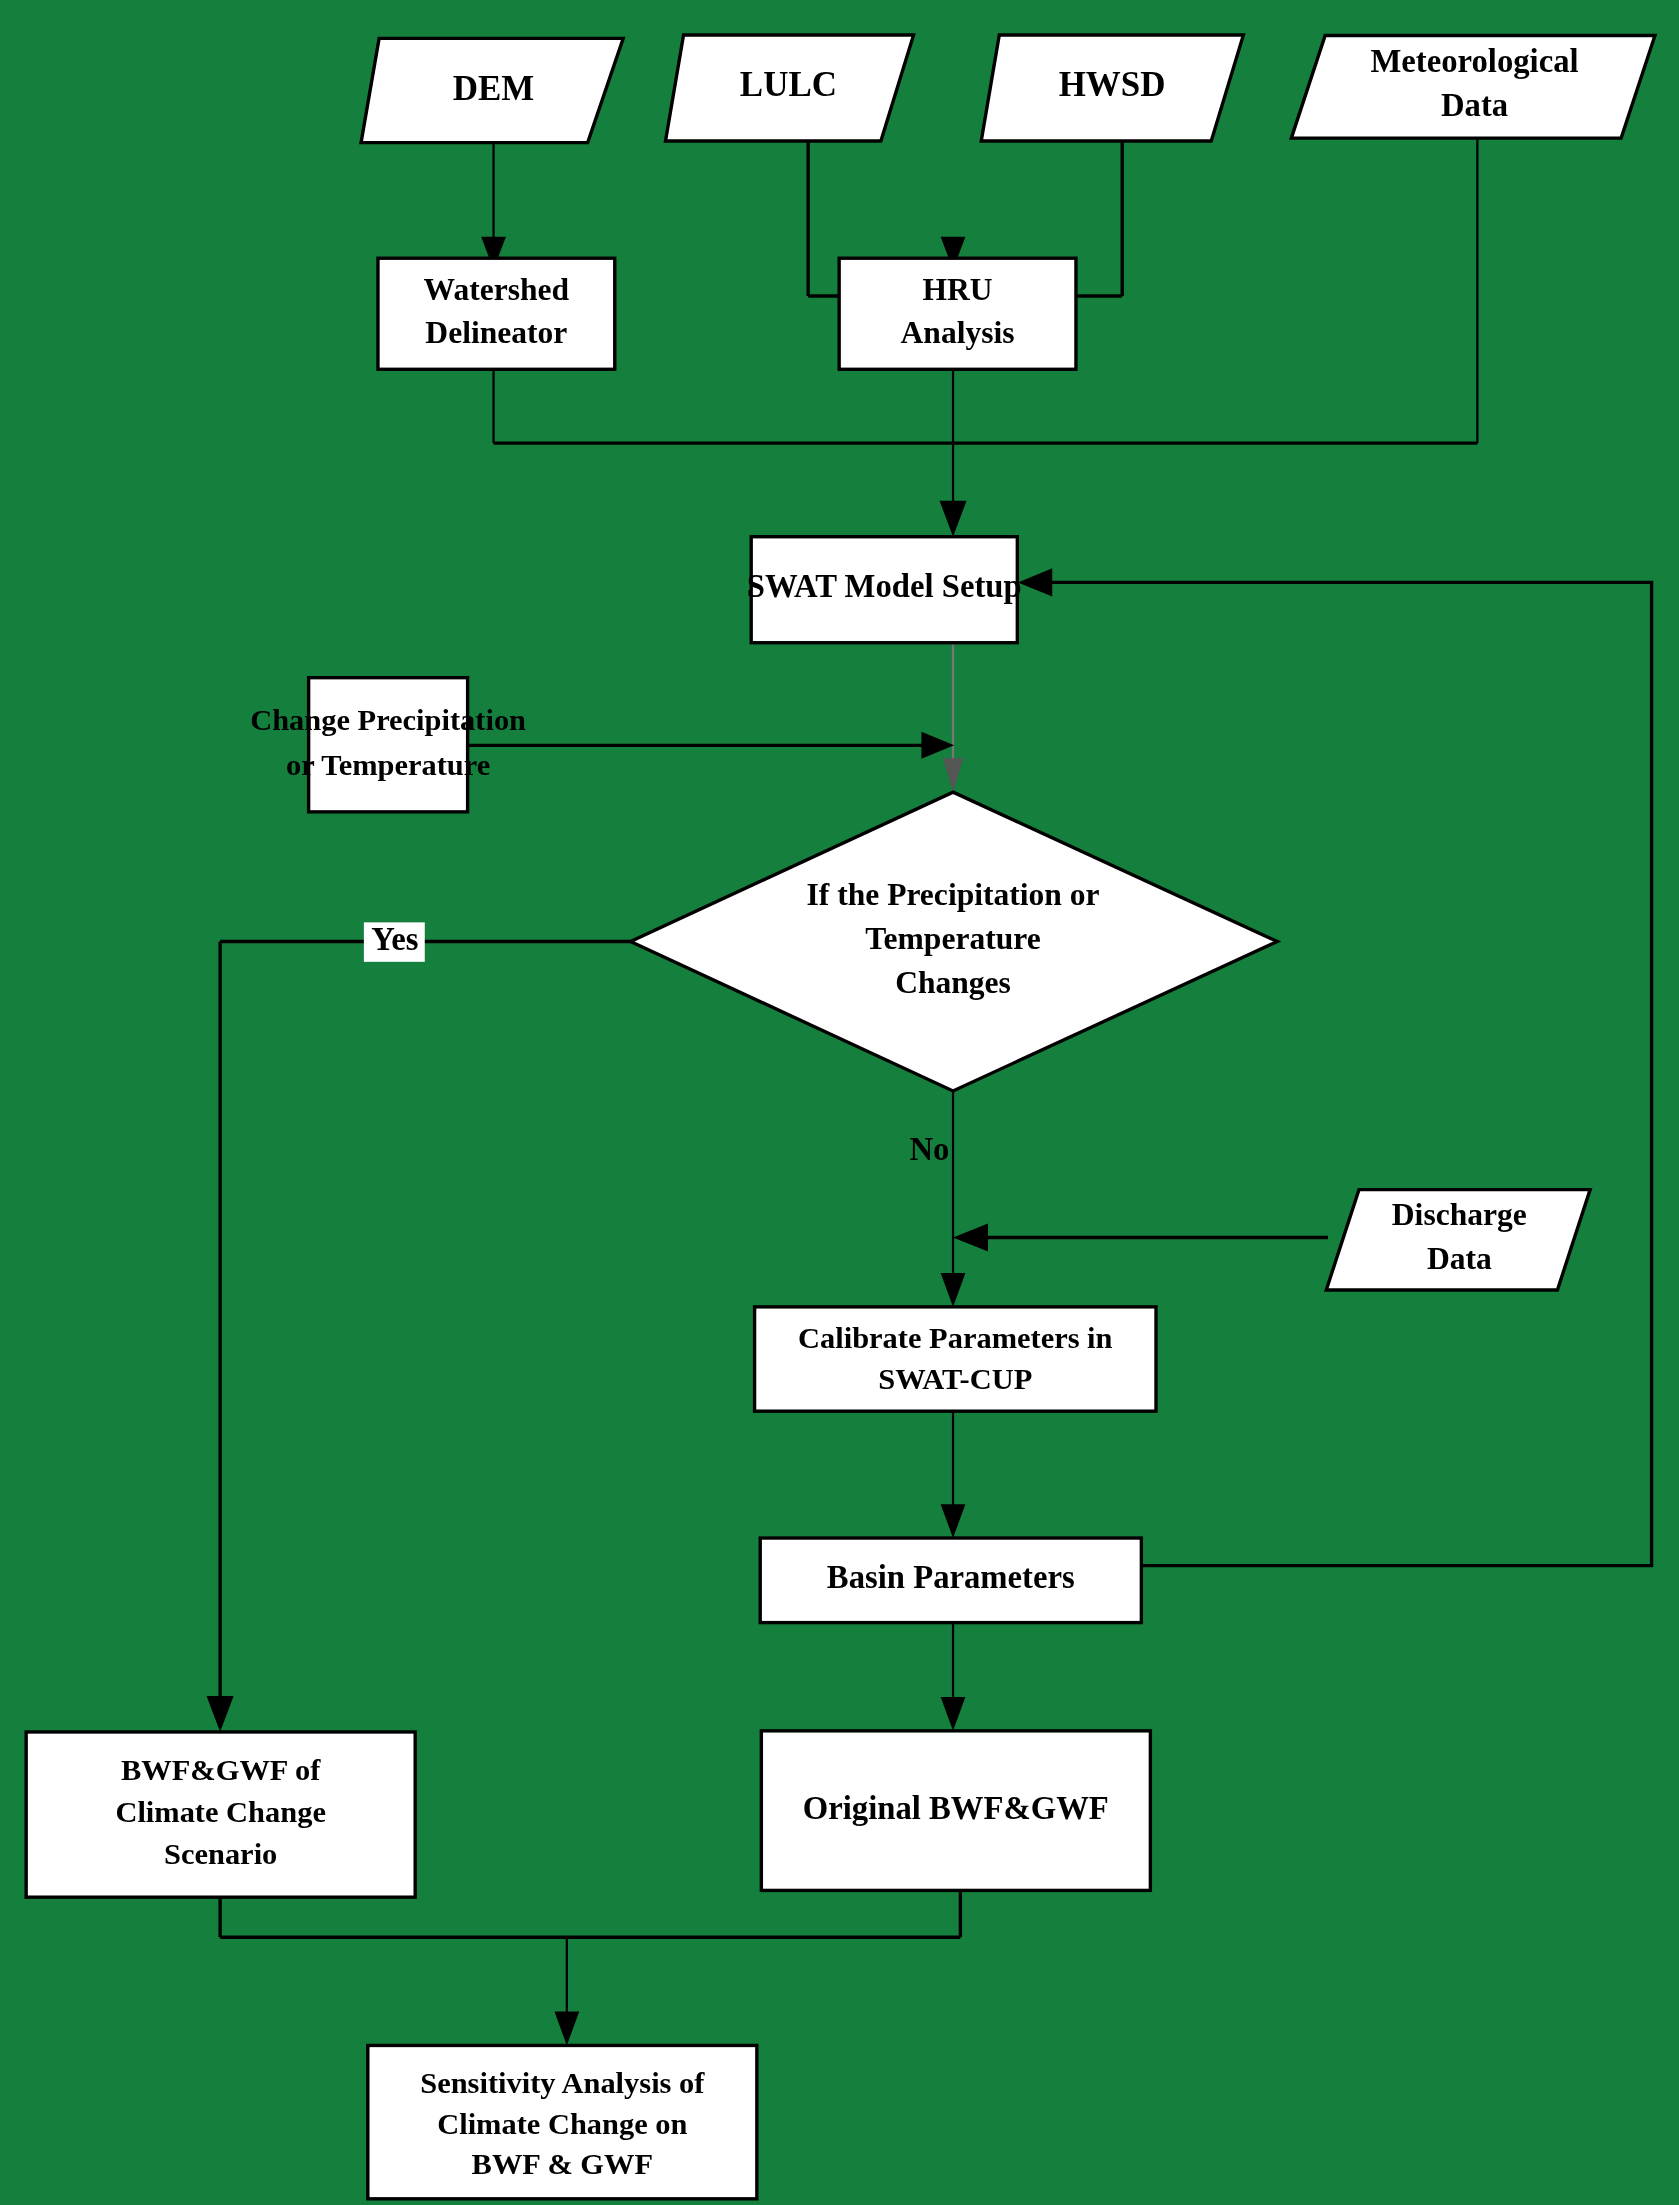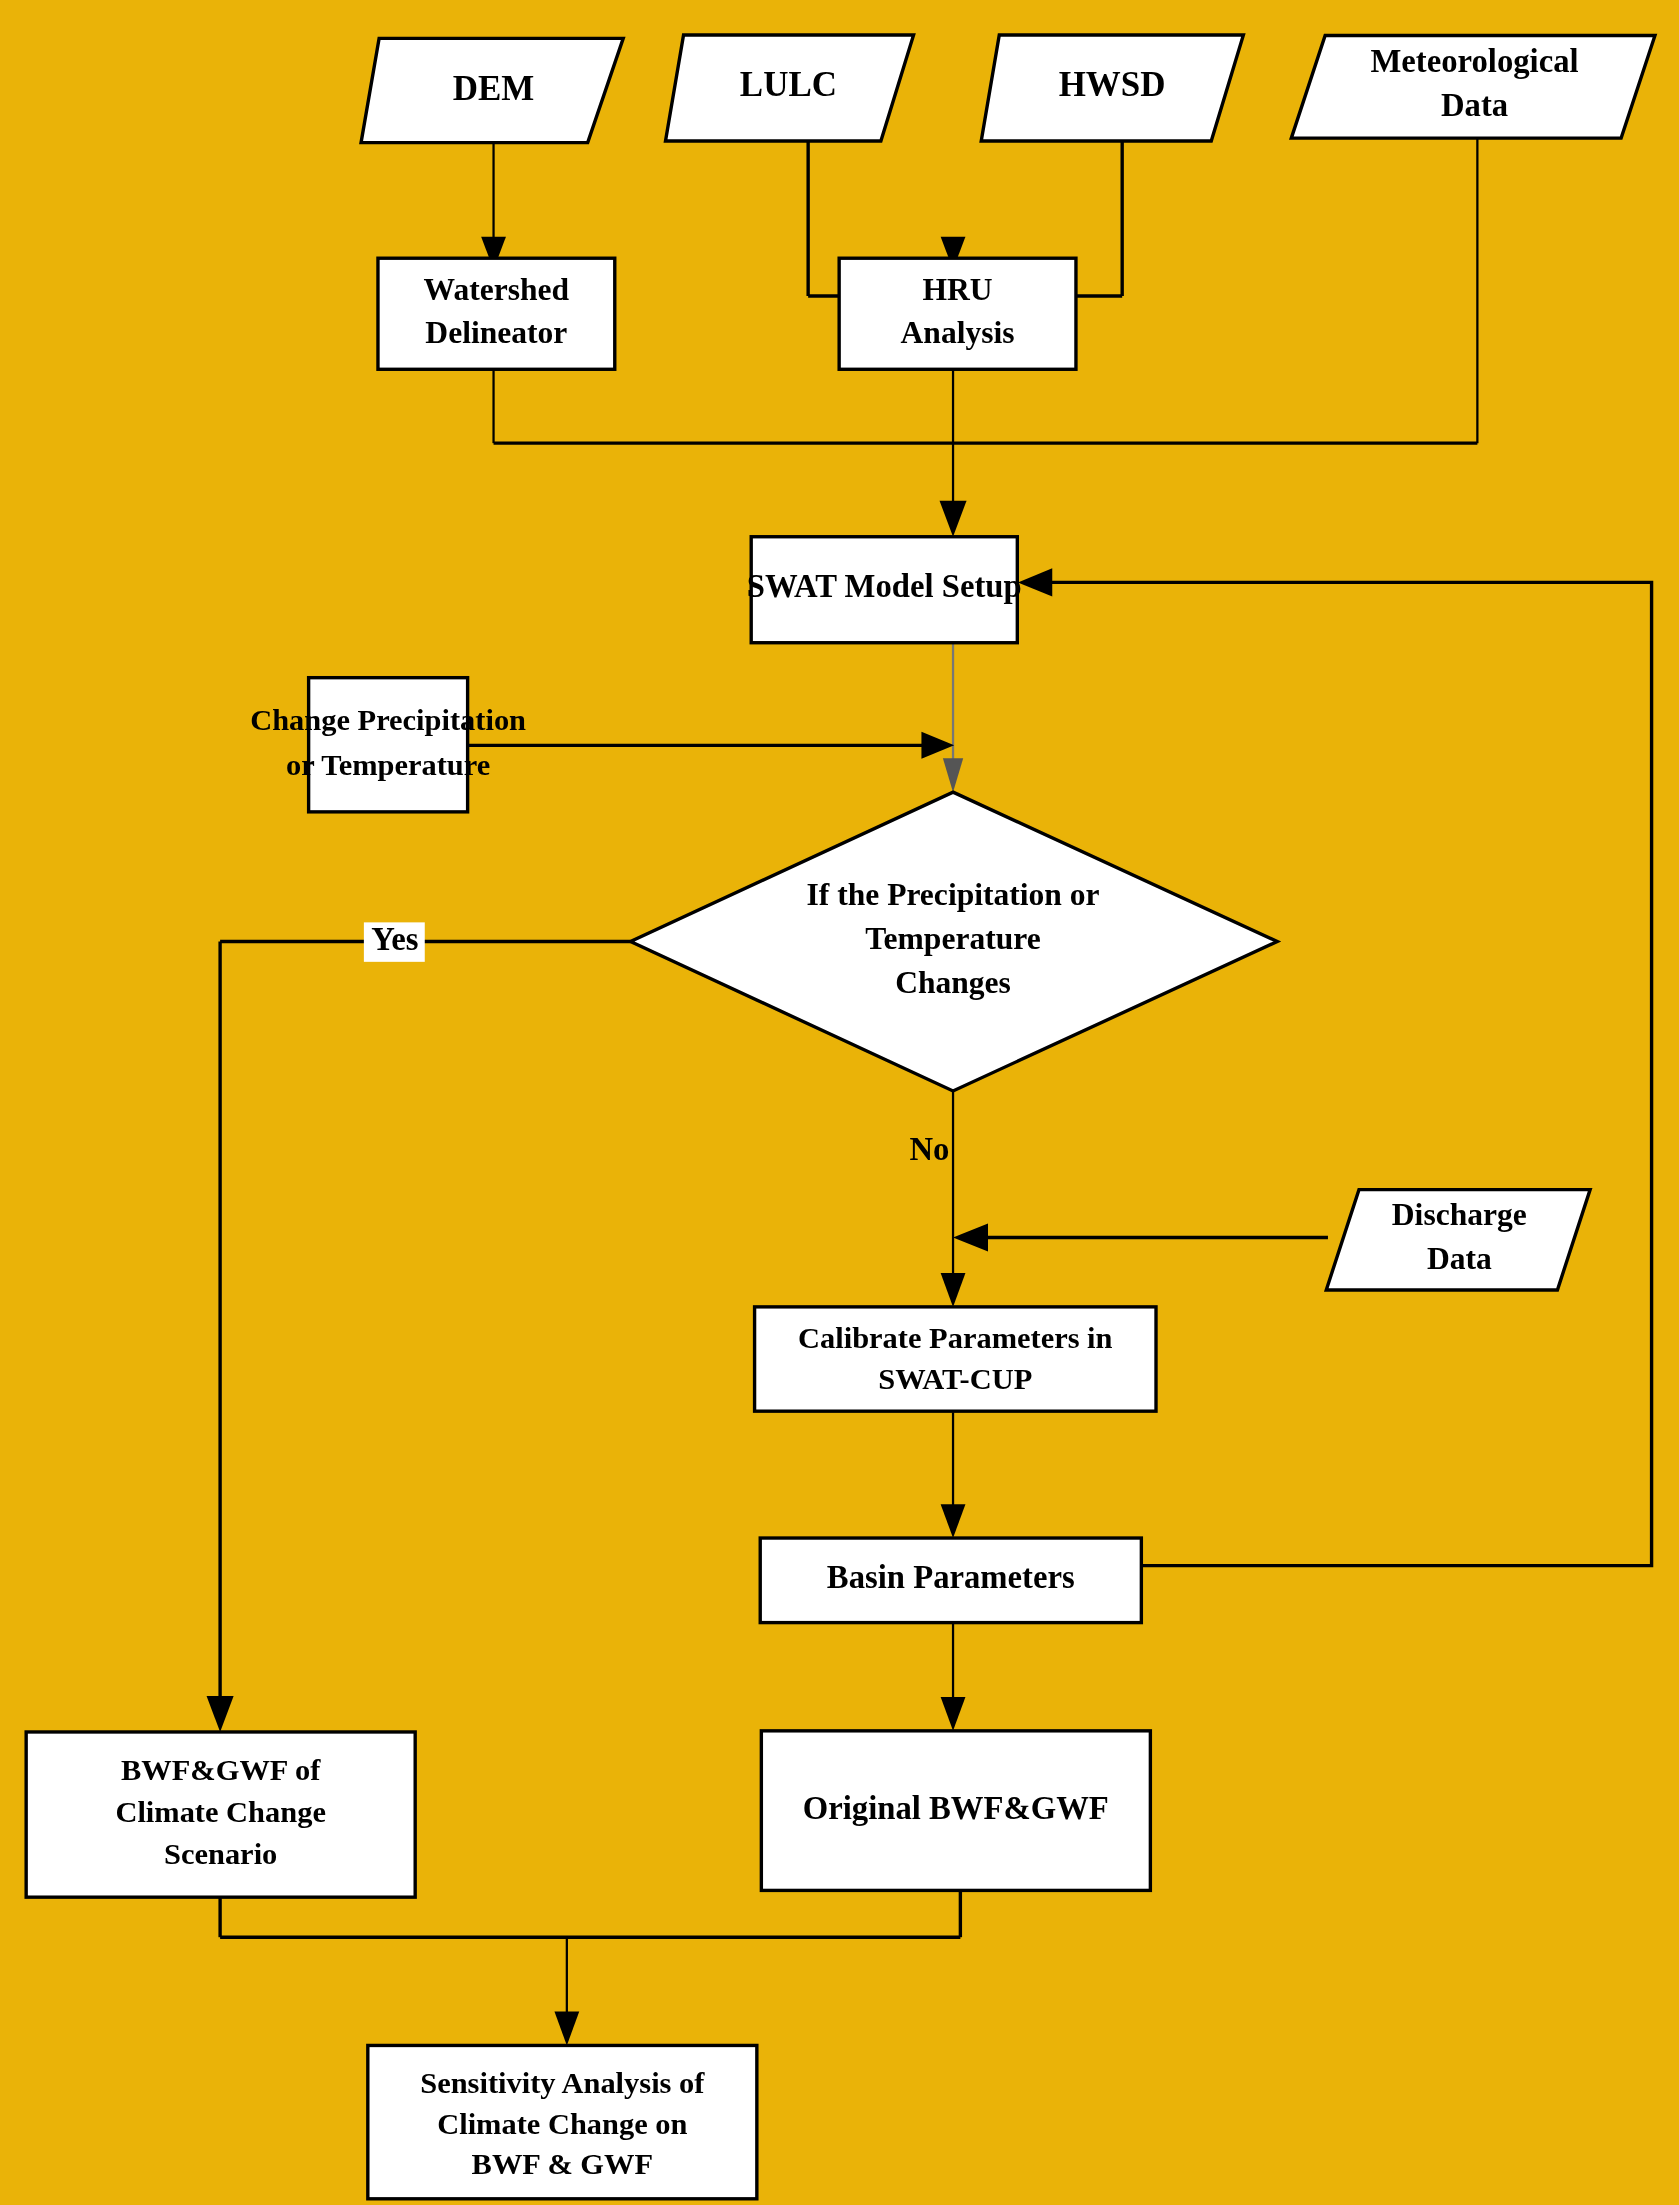--- a/index.html
+++ b/index.html
@@ -4,21 +4,21 @@
 <style>
   html, body {
     margin: 0;
     padding: 0;
     background: #ffffff;
   }
   #canvas {
     position: relative;
     width: 1680px;
     height: 2205px;
-    background: #eab308;
+    background: #15803d;
     font-family: "Liberation Serif", "DejaVu Serif", serif;
   }
   svg#flow {
     position: absolute;
     top: 0; left: 0;
     width: 1680px;
     height: 2205px;
   }
   .node-text {
     font-family: "Liberation Serif", "DejaVu Serif", serif;

